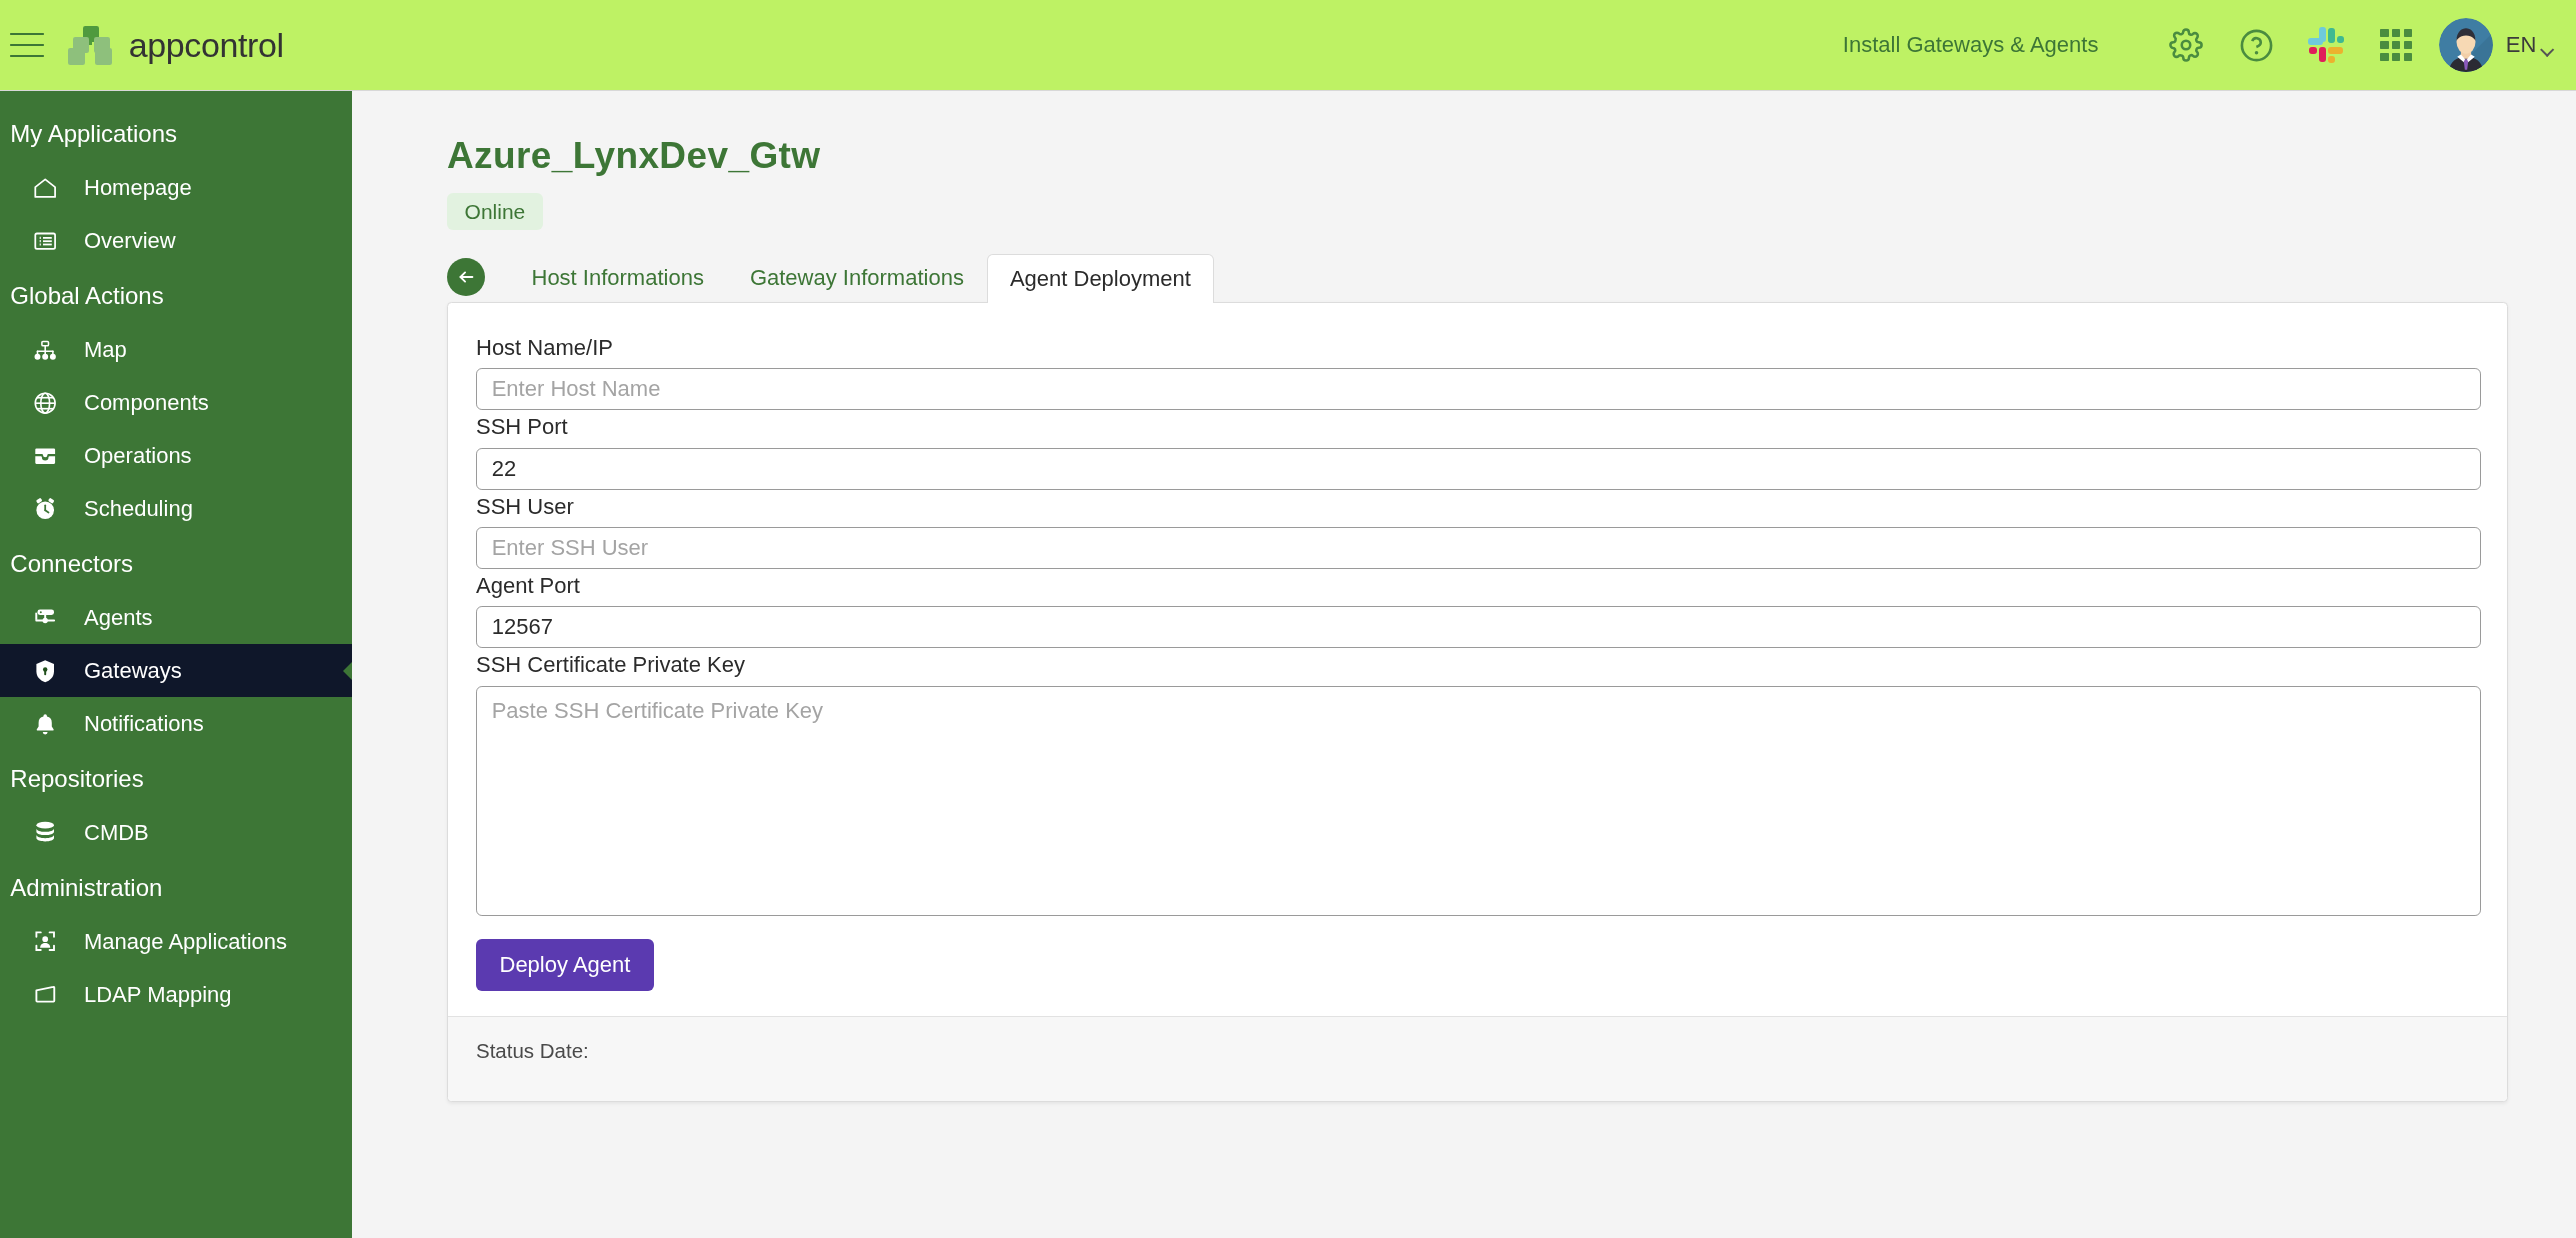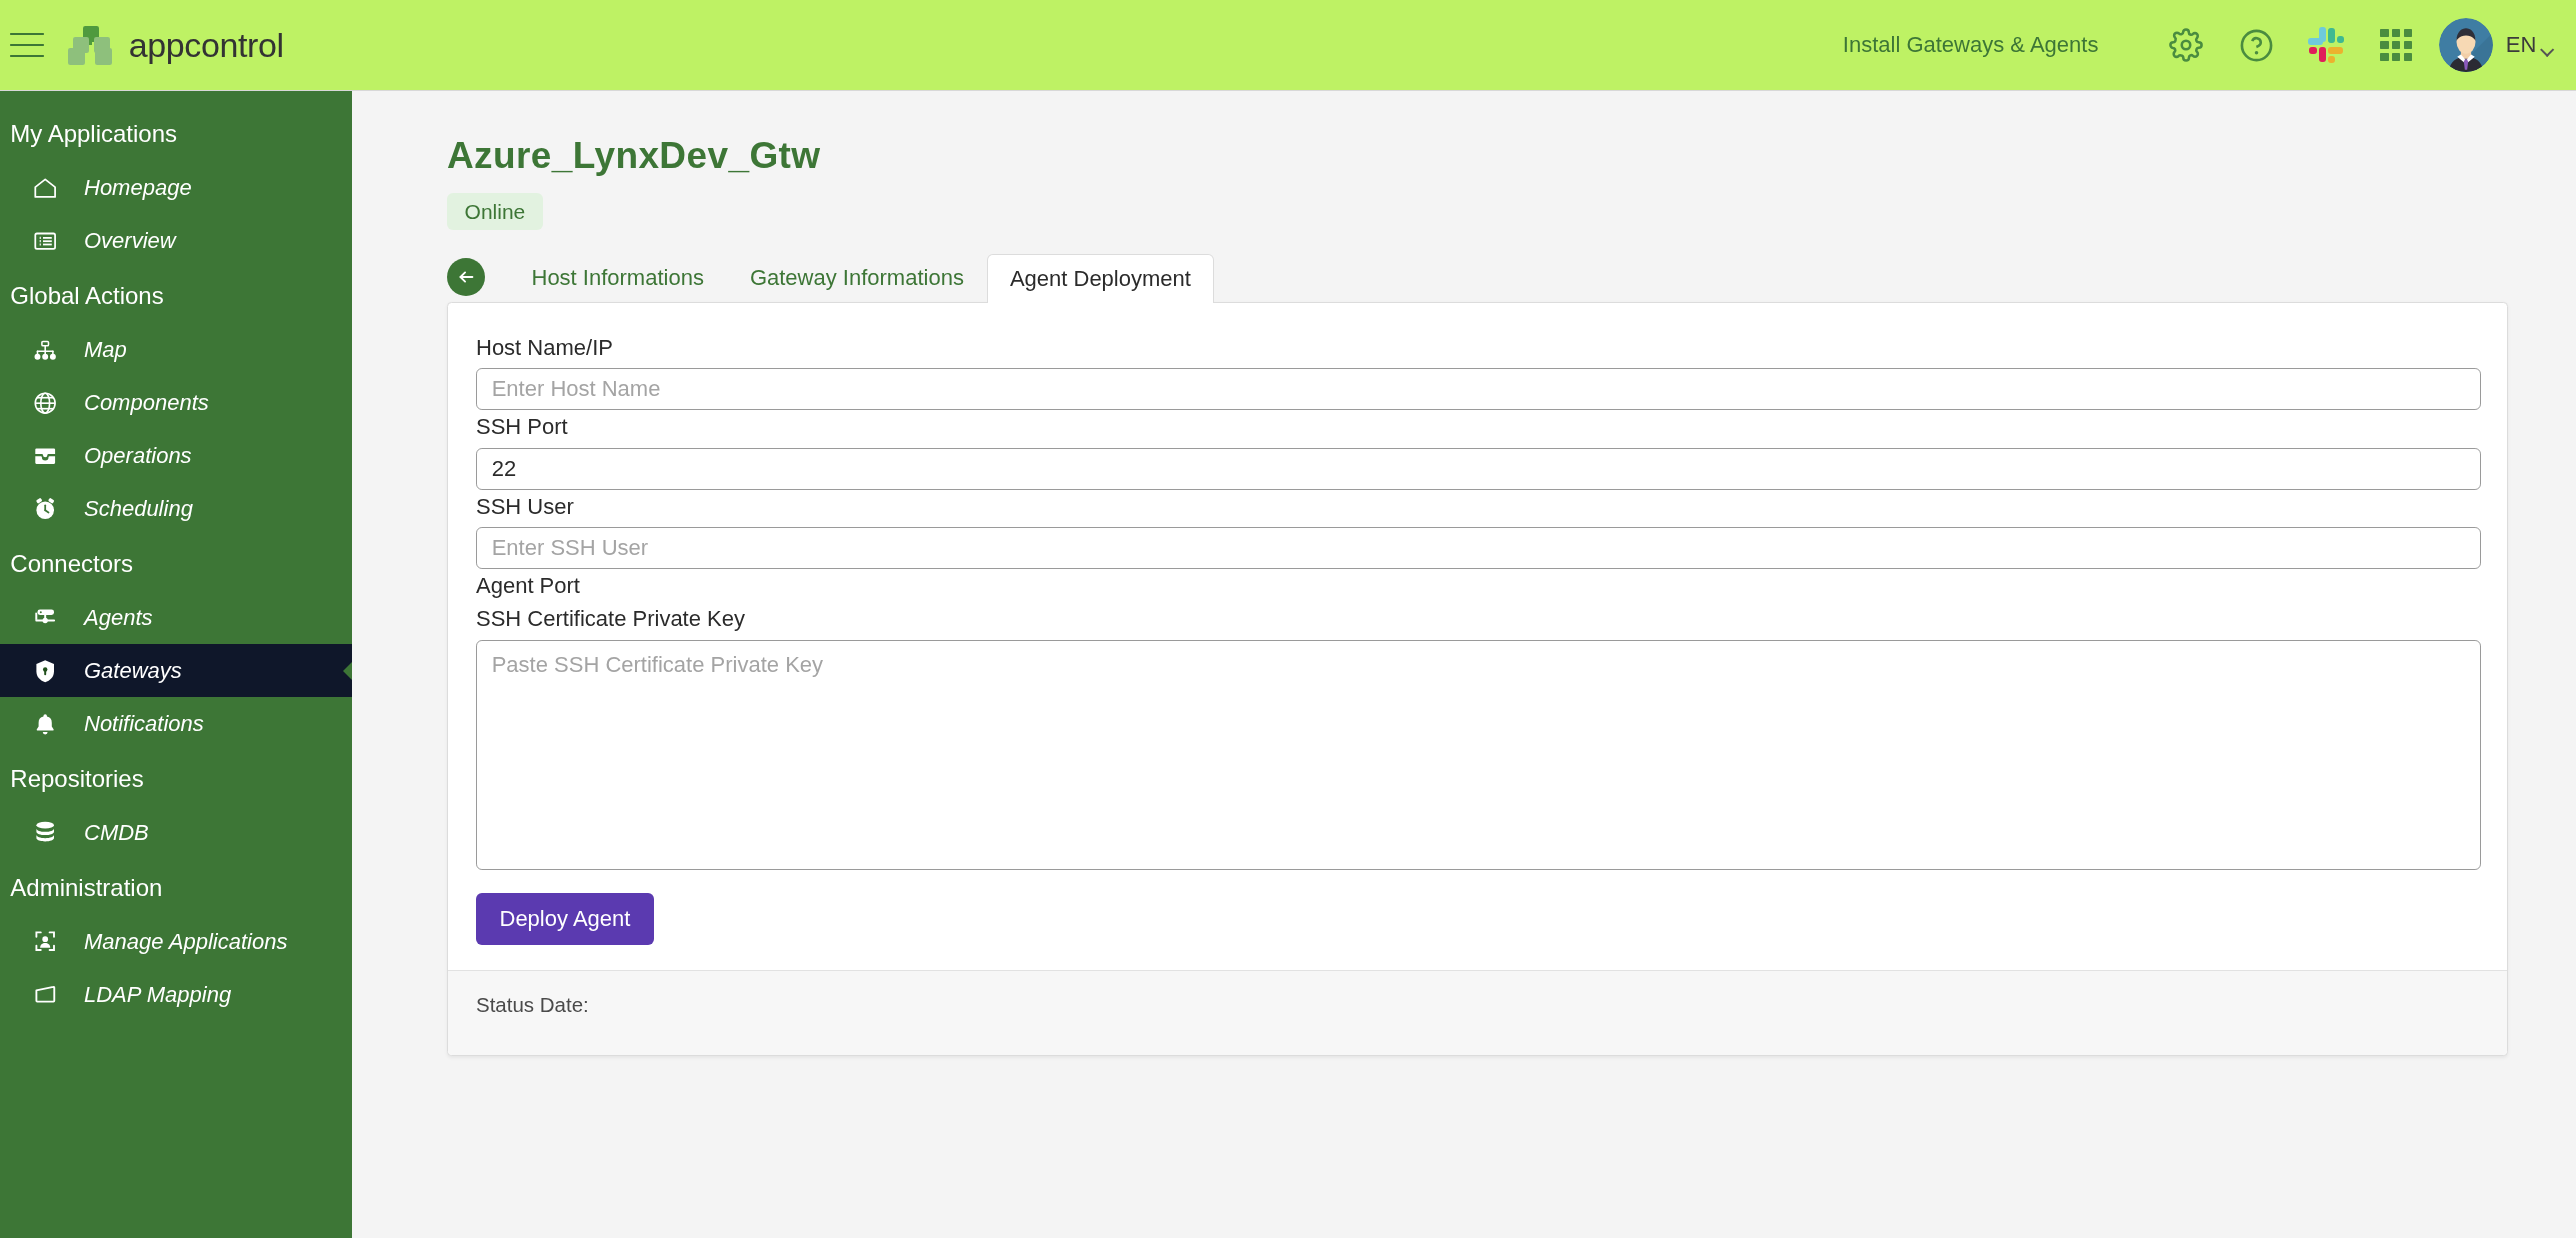--- a/index.html
+++ b/index.html
@@ -183,21 +183,21 @@
   }
   .nav-item .nav-ico {
     width: 34px;
     height: 34px;
     margin-right: 22px;
     display: flex;
     align-items: center;
     justify-content: center;
     flex: 0 0 auto;
   }
-  .nav-item .nav-label { white-space: nowrap; font-style: italic; }
+  .nav-item .nav-label { white-space: nowrap; }
 
   
   #main {
     position: absolute;
     top: 91px;
     left: 352px;
     width: 2224px;
     height: 1147px;
     background: #f4f4f4;
     padding: 44px 0 0 95px;
@@ -619,20 +619,21 @@
         <input class="field-input" type="text" value="22" style="">
       </div>
 
       <div class="field">
         <label class="field-label">SSH User</label>
         <input class="field-input" type="text" placeholder="Enter SSH User" style="">
       </div>
 
       <div class="field">
         <label class="field-label">Agent Port</label>
+        <input class="field-input" type="text" value="12567" style="">
       </div>
 
       <div class="field">
         <label class="field-label">SSH Certificate Private Key</label>
         <textarea class="field-textarea" placeholder="Paste SSH Certificate Private Key" style=""></textarea>
       </div>
 
       <button id="deploy-btn">Deploy Agent</button>
     </div>
 

